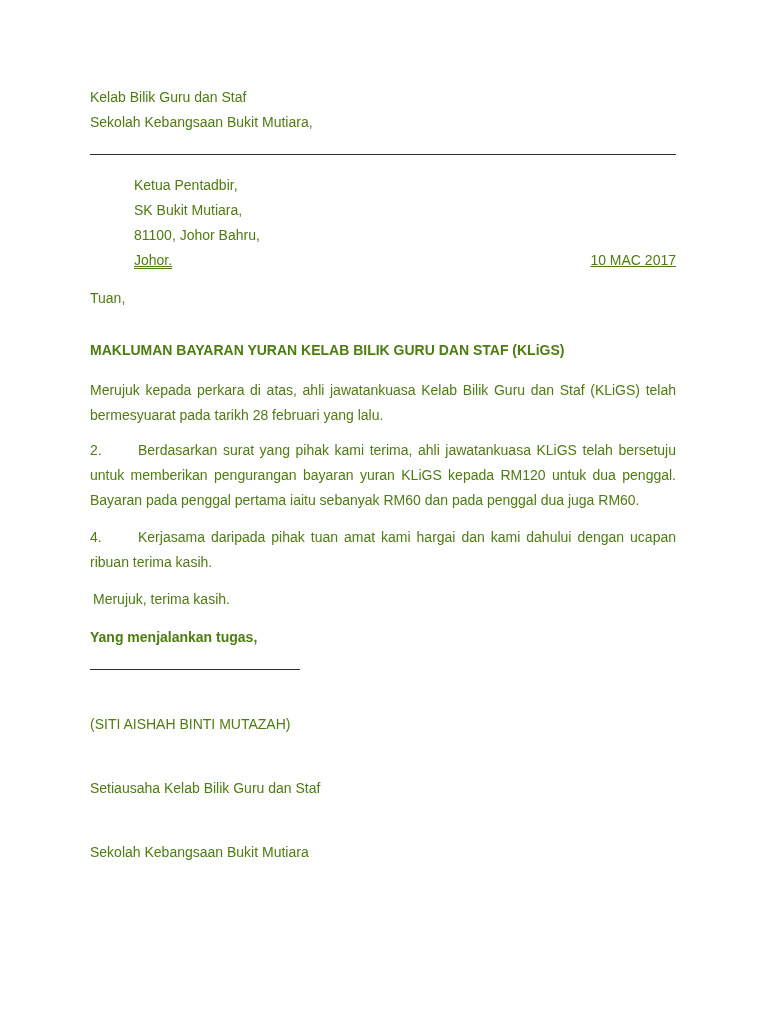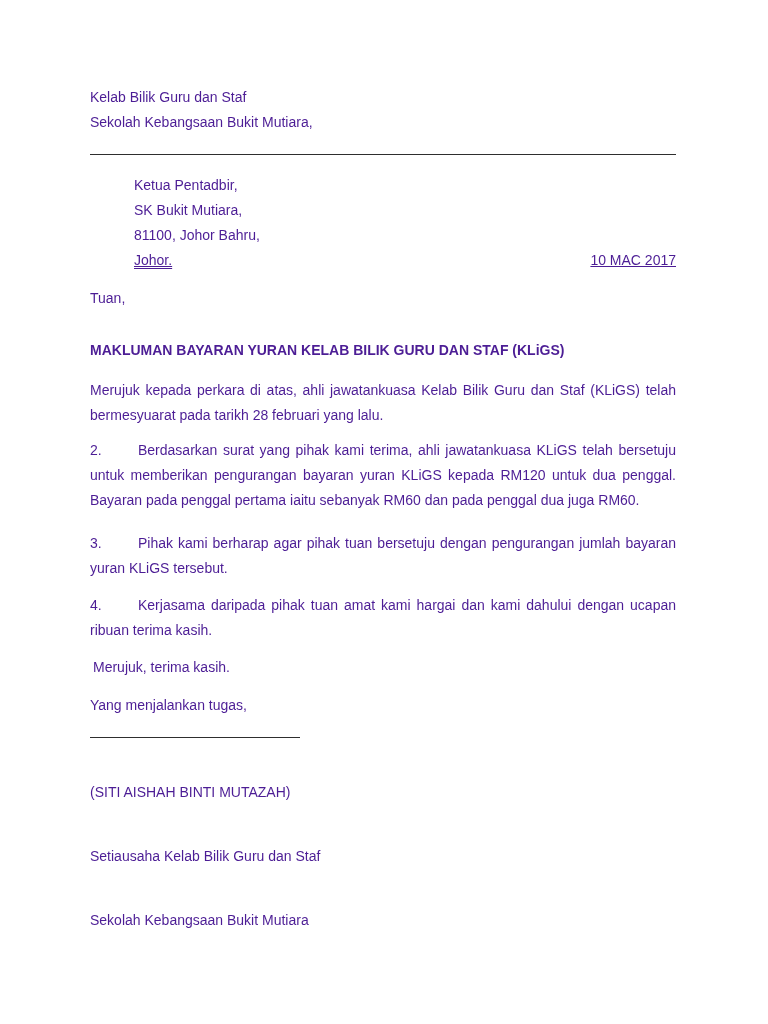--- a/index.html
+++ b/index.html
@@ -3,21 +3,21 @@
 <meta charset="utf-8">
 <style>
   html, body { margin: 0; padding: 0; background: #ffffff; }
   .page {
     position: relative;
     width: 768px;
     height: 1024px;
     background: #ffffff;
     font-family: "Liberation Sans", "DejaVu Sans", sans-serif;
     font-size: 14px;
-    color: #4c1d95;
+    color: #4d7c0f;
     overflow: hidden;
   }
   .content {
     position: absolute;
     left: 90px;
     top: 85px;
     width: 586px;
   }
   .addr-line { line-height: 25px; white-space: nowrap; }
   .divider {
@@ -44,21 +44,21 @@
   .para {
     margin: 15px 0 0 0;
     line-height: 25px;
     text-align: justify;
   }
   .para.m2 { margin-top: 10px; }
   .para.m3 { margin-top: 18px; }
   .para.m4 { margin-top: 12px; }
   .pnum { display: inline-block; width: 48px; }
   .closing { margin-top: 12px; line-height: 25px; padding-left: 3px; }
-  .signoff { margin-top: 13px; line-height: 25px; }
+  .signoff { margin-top: 13px; line-height: 25px; font-weight: bold; }
   .sig-line {
     width: 210px;
     height: 0;
     border-bottom: 1.5px solid #2e2e2e;
     margin-top: 19px;
     margin-bottom: 6px;
   }
   .sig-block div { line-height: 20px; white-space: nowrap; margin-top: 44px; }
 </style>
 </head>
@@ -85,21 +85,20 @@
     </div>
 
     <div class="salutation">Tuan,</div>
 
     <div class="subject">MAKLUMAN BAYARAN YURAN KELAB BILIK GURU DAN STAF (KLiGS)</div>
 
     <p class="para"><span>Merujuk kepada perkara di atas, ahli jawatankuasa Kelab Bilik Guru dan Staf (KLiGS) telah bermesyuarat pada tarikh 28 februari yang lalu.</span></p>
 
     <p class="para m2"><span class="pnum">2.</span><span>Berdasarkan surat yang pihak kami terima, ahli jawatankuasa KLiGS telah bersetuju untuk memberikan pengurangan bayaran yuran KLiGS kepada RM120 untuk dua penggal. Bayaran pada penggal pertama iaitu sebanyak RM60 dan pada penggal dua juga RM60.</span></p>
 
-    <p class="para m3"><span class="pnum">3.</span><span>Pihak kami berharap agar pihak tuan bersetuju dengan pengurangan jumlah bayaran yuran KLiGS tersebut.</span></p>
 
     <p class="para m4"><span class="pnum">4.</span><span>Kerjasama daripada pihak tuan amat kami hargai dan kami dahului dengan ucapan ribuan terima kasih.</span></p>
 
     <div class="closing">Merujuk, terima kasih.</div>
 
     <div class="signoff">Yang menjalankan tugas,</div>
 
     <div class="sig-line"></div>
 
     <div class="sig-block">

